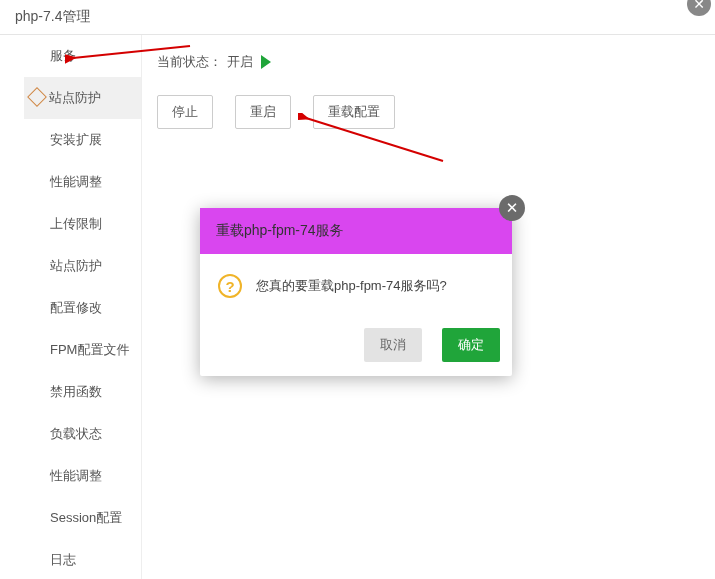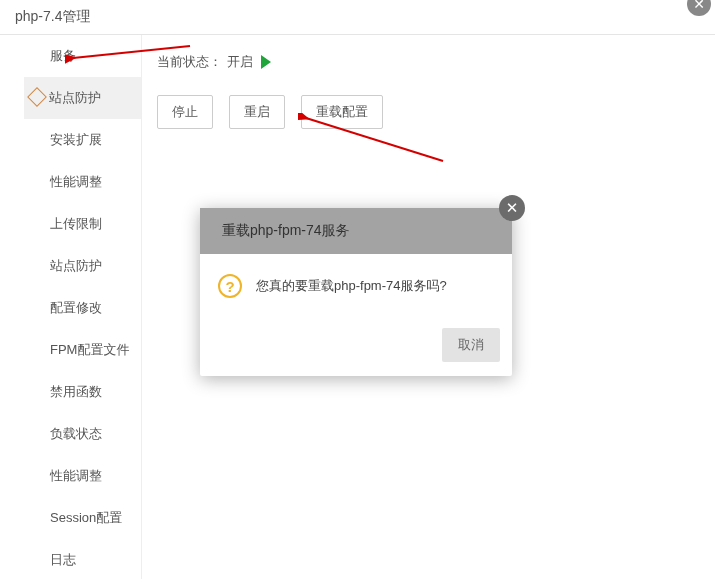--- a/index.html
+++ b/index.html
@@ -91,21 +91,21 @@
     .play-tri {
       width: 0;
       height: 0;
       border-top: 7px solid transparent;
       border-bottom: 7px solid transparent;
       border-left: 10px solid #20a53a;
       margin-left: 8px;
     }
     .btn-row {
       display: flex;
-      gap: 16px;
+      gap: 22px;
     }
     .btn {
       border: 1px solid #ccc;
       background: #fff;
       padding: 7px 14px;
       font-size: 13px;
       color: #555;
       cursor: pointer;
       border-radius: 2px;
     }
@@ -124,22 +124,22 @@
     .modal {
       position: absolute;
       top: 208px;
       left: 200px;
       width: 312px;
       background: #fff;
       box-shadow: 0 3px 18px rgba(0,0,0,0.3);
       border-radius: 2px;
     }
     .modal-header {
-      padding: 14px 22px;
-      background: #a3a3a3;
+      padding: 14px 16px;
+      background: #d946ef;
       font-size: 14px;
       color: #333;
     }
     .modal-body {
       padding: 20px 18px;
       display: flex;
       align-items: center;
       font-size: 13px;
       color: #444;
     }
@@ -256,15 +256,16 @@
     <div class="modal-close">
       <span>✕</span>
     </div>
     <div class="modal-header">重载php-fpm-74服务</div>
     <div class="modal-body">
       <div class="q-circle">?</div>
       <span>您真的要重载php-fpm-74服务吗?</span>
     </div>
     <div class="modal-footer">
       <button class="mbtn mbtn-cancel">取消</button>
+      <button class="mbtn mbtn-ok">确定</button>
     </div>
   </div>
 </div>
 
 </body></html>

